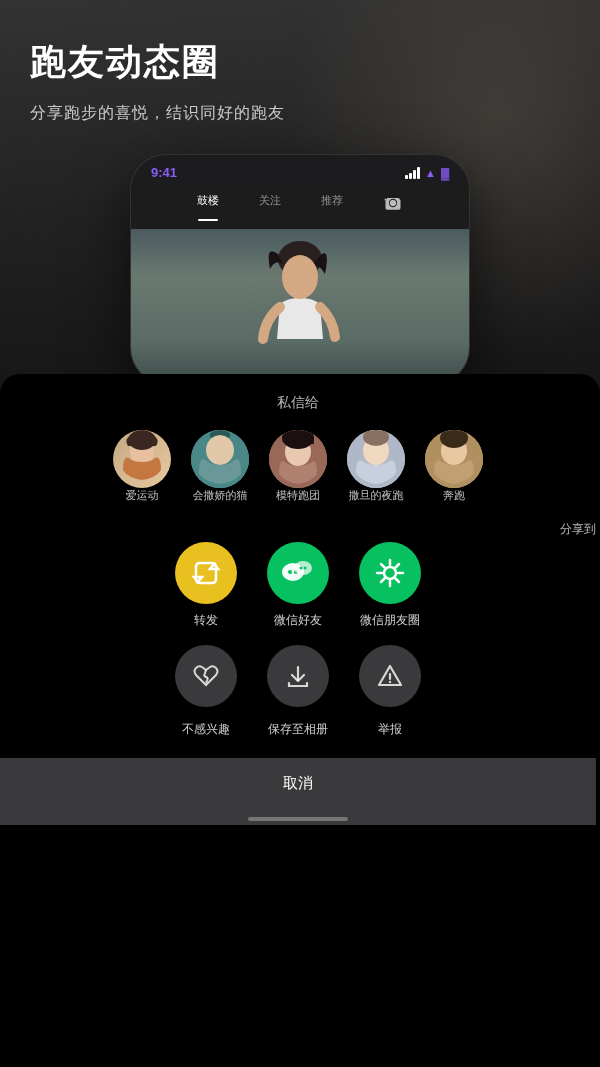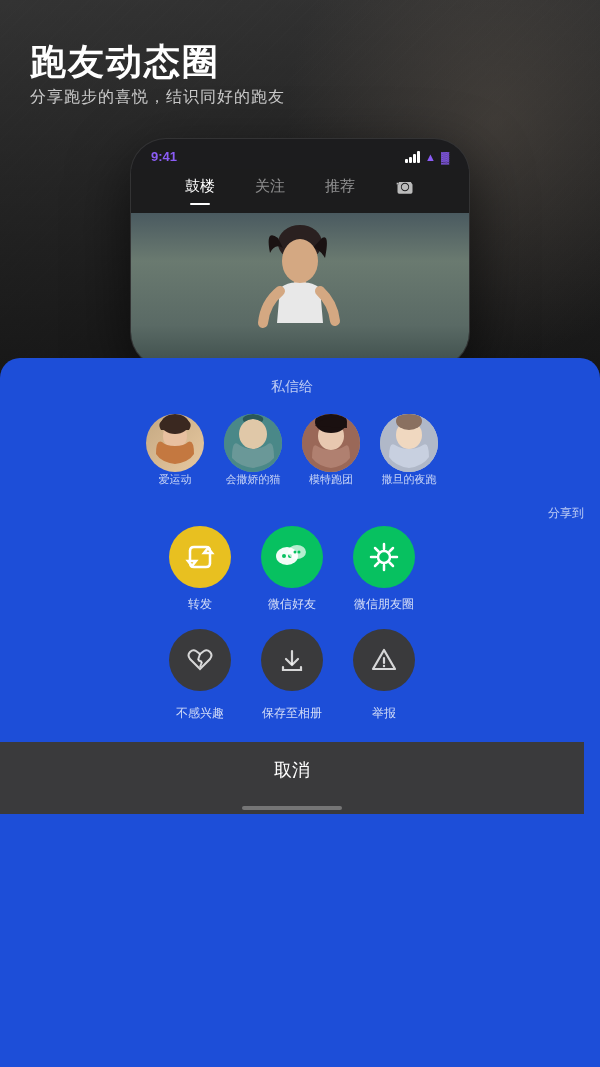--- a/index.html
+++ b/index.html
@@ -78,21 +78,21 @@
       font-size: 36px;
       font-weight: 800;
       color: #fff;
       line-height: 1.2;
       letter-spacing: 2px;
     }
 
     .subtitle {
       font-size: 16px;
       color: rgba(255,255,255,0.75);
-      margin-top: 4px;
+      margin-top: 20px;
       letter-spacing: 1px;
     }
 
     
     .phone-mockup {
       width: 340px;
       background: #1c1c1e;
       border-radius: 36px;
       overflow: hidden;
       margin-top: 20px;
@@ -122,21 +122,21 @@
     .phone-nav-tabs {
       display: flex;
       justify-content: center;
       gap: 40px;
       padding: 8px 0 12px;
       background: rgba(28,28,30,0.95);
     }
 
     .nav-tab {
       color: rgba(255,255,255,0.5);
-      font-size: 15px;
+      font-size: 11px;
       position: relative;
     }
 
     .nav-tab.active {
       color: #fff;
     }
 
     .nav-tab.active::after {
       content: '';
       position: absolute;
@@ -158,24 +158,24 @@
       width: 100%;
       height: 160px;
       background: linear-gradient(180deg, #4a5a60 0%, #6a7a70 30%, #5a6a65 70%, #3a4a48 100%);
       position: relative;
       overflow: hidden;
     }
 
     
     .action-sheet {
       width: 100%;
-      background: #1d4ed8;
+      background: #000000;
       border-radius: 20px 20px 0 0;
       margin-top: -10px;
-      padding: 20px 16px 0 0;
+      padding: 20px 4px 0 0;
       flex: 1;
       position: relative;
       z-index: 20;
     }
 
     .action-sheet-title {
       text-align: center;
       color: rgba(255,255,255,0.7);
       font-size: 14px;
       margin-bottom: 18px;
@@ -298,21 +298,21 @@
     
     .cancel-section {
       background: #3a3a3c;
       margin-top: 14px;
       text-align: center;
       padding: 16px;
     }
 
     .cancel-btn {
       color: #fff;
-      font-size: 18px;
+      font-size: 15px;
       background: none;
       border: none;
       cursor: pointer;
       width: 100%;
     }
 
     .home-indicator {
       display: flex;
       justify-content: center;
       padding: 8px 0 4px;
@@ -448,20 +448,31 @@
           <svg viewBox="0 0 58 58" width="58" height="58">
             <rect width="58" height="58" fill="#b0b8c8"></rect>
             <ellipse cx="29" cy="21" rx="13" ry="14" fill="#f0d8c0"></ellipse>
             <path d="M15 31 Q9 27 9 43 Q15 52 29 54 Q43 52 49 43 Q49 27 43 31 Q37 35 29 35 Q21 35 15 31Z" fill="#c8d0e0"></path>
             <ellipse cx="29" cy="7" rx="13" ry="9" fill="#8a7060"></ellipse>
           </svg>
         </div>
         <div class="contact-label">撒旦的夜跑</div>
       </div>
 
+      <div class="contact-item">
+        <div class="contact-avatar avatar-5">
+          <svg viewBox="0 0 58 58" width="58" height="58">
+            <rect width="58" height="58" fill="#b09060"></rect>
+            <ellipse cx="29" cy="21" rx="13" ry="14" fill="#e8c8a0"></ellipse>
+            <path d="M15 31 Q9 27 9 43 Q15 52 29 54 Q43 52 49 43 Q49 27 43 31 Q37 35 29 35 Q21 35 15 31Z" fill="#c0a070"></path>
+            <ellipse cx="29" cy="8" rx="14" ry="10" fill="#3a2a18"></ellipse>
+          </svg>
+        </div>
+        <div class="contact-label">奔跑</div>
+      </div>
 
     </div>
 
     <div class="share-section-title">分享到</div>
 
     <div class="share-row">
 
       <div class="share-item">
         <div class="share-icon-circle icon-repost">
           <svg width="32" height="32" viewBox="0 0 32 32" fill="white">

